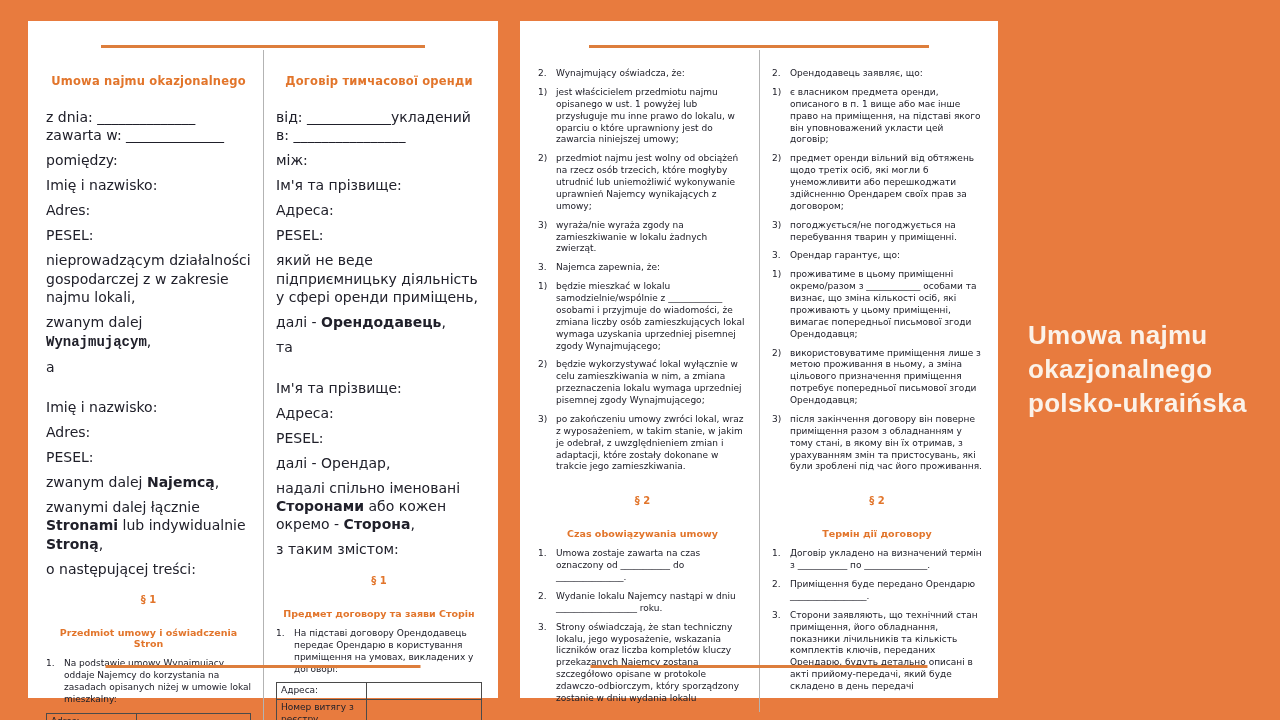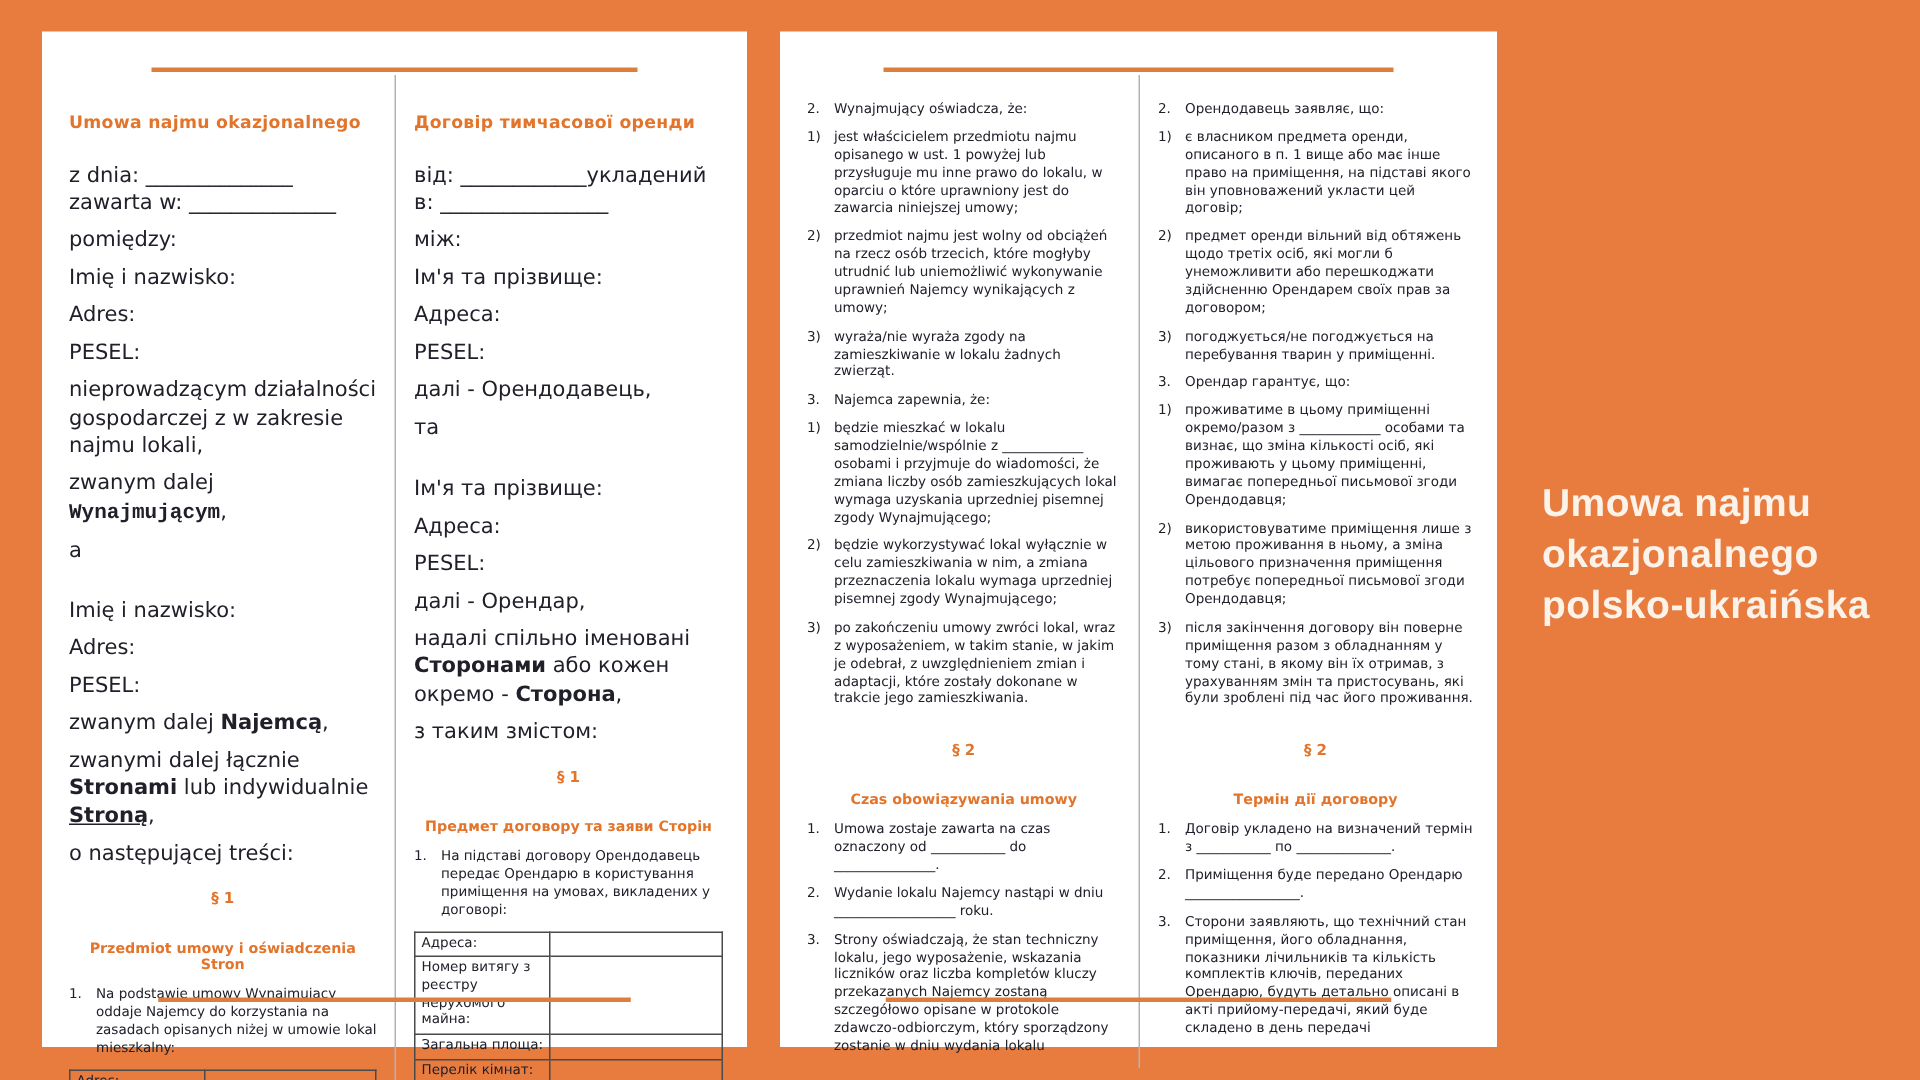--- a/index.html
+++ b/index.html
@@ -15,21 +15,21 @@
   .page1 .top-rule{width:324px}
   .page2 .top-rule{width:340px}
   .bottom-rule{position:absolute;height:3px;background:#DD7E3C;left:50%;transform:translateX(-50%);bottom:30px}
   .page1 .bottom-rule{width:315px}
   .page2 .bottom-rule{width:337px}
 
   .cols{display:flex;align-items:stretch;margin-top:2px;min-height:600px}
   .col{width:50%;padding:0 12px 0 18px}
   .col + .col{border-left:1px solid #b3b3b3;padding:0 16px 0 12px}
 
-  .doc-title{color:#E2752B;font-weight:bold;font-size:11.5px;margin:24px 0 20px;letter-spacing:.2px}
+  .doc-title{color:#E2752B;font-weight:bold;font-size:11.5px;text-align:center;margin:24px 0 20px;letter-spacing:.2px}
   .p{font-size:14px;line-height:1.32;margin-bottom:6.5px}
   .gap{margin-top:22px}
   .sec-num{margin-top:16px;text-align:center;color:#E2752B;font-weight:bold;font-size:10px}
   .sec-title{text-align:center;color:#E2752B;font-weight:bold;font-size:9.5px;margin:22px 0 9px}
   .sec2 .sec-num{margin-top:22px}
 
   .clause{display:flex;font-size:9px;line-height:1.32;margin-bottom:7px}
   .cn{flex:0 0 18px}
   .ct{flex:1}
 
@@ -58,21 +58,21 @@
         <p class="p">Imię i nazwisko:</p>
         <p class="p">Adres:</p>
         <p class="p">PESEL:</p>
         <p class="p">nieprowadzącym działalności gospodarczej z w zakresie najmu lokali,</p>
         <p class="p"><span>zwanym dalej </span><span style="font-weight: bold; font-family: Liberation Mono, monospace;">Wynajmującym</span><span>,</span></p>
         <p class="p">a</p>
         <p class="p gap">Imię i nazwisko:</p>
         <p class="p">Adres:</p>
         <p class="p">PESEL:</p>
         <p class="p"><span>zwanym dalej </span><span style="font-weight: bold;">Najemcą</span><span>,</span></p>
-        <p class="p"><span>zwanymi dalej łącznie </span><span style="font-weight: bold;">Stronami</span><span> lub indywidualnie </span><span style="font-weight: bold; text-decoration: underline;">Stroną</span><span>,</span></p>
+        <p class="p"><span>zwanymi dalej łącznie </span><span style="font-weight: bold;">Stronami</span><span> lub indywidualnie </span><span style="font-weight: bold;">Stroną</span><span>,</span></p>
         <p class="p">o następującej treści:</p>
         <div class="sec-num">§ 1</div>
         <div class="sec-title">Przedmiot umowy i oświadczenia Stron</div>
         <div class="clause">
           <span class="cn">1.</span>
           <span class="ct">Na podstawie umowy Wynajmujący oddaje Najemcy do korzystania na zasadach opisanych niżej w umowie lokal mieszkalny:</span>
         </div>
         <table class="doc-table">
           <tbody>
               <tr>
@@ -95,21 +95,22 @@
         </table>
       </div>
 
       <div class="col">
         <div class="doc-title">Договір тимчасової оренди</div>
         <p class="p">від: ____________укладений в: ________________</p>
         <p class="p">між:</p>
         <p class="p">Ім'я та прізвище:</p>
         <p class="p">Адреса:</p>
         <p class="p">PESEL:</p>
-        <p class="p"><span>далі - </span><span style="font-weight: normal;">Орендодавець</span><span>,</span></p>
+        <p class="p">який не веде підприємницьку діяльність у сфері оренди приміщень,</p>
+        <p class="p"><span>далі - </span><span style="font-weight: bold;">Орендодавець</span><span>,</span></p>
         <p class="p">та</p>
         <p class="p gap">Ім'я та прізвище:</p>
         <p class="p">Адреса:</p>
         <p class="p">PESEL:</p>
         <p class="p"><span>далі - </span><span style="font-weight: normal; margin-top: 34px;">Орендар</span><span>,</span></p>
         <p class="p"><span>надалі спільно іменовані </span><span style="font-weight: bold;">Сторонами</span><span> або кожен окремо - </span><span style="font-weight: bold;">Сторона</span><span>,</span></p>
         <p class="p">з таким змістом:</p>
         <div class="sec-num">§ 1</div>
         <div class="sec-title">Предмет договору та заяви Сторін</div>
         <div class="clause">

